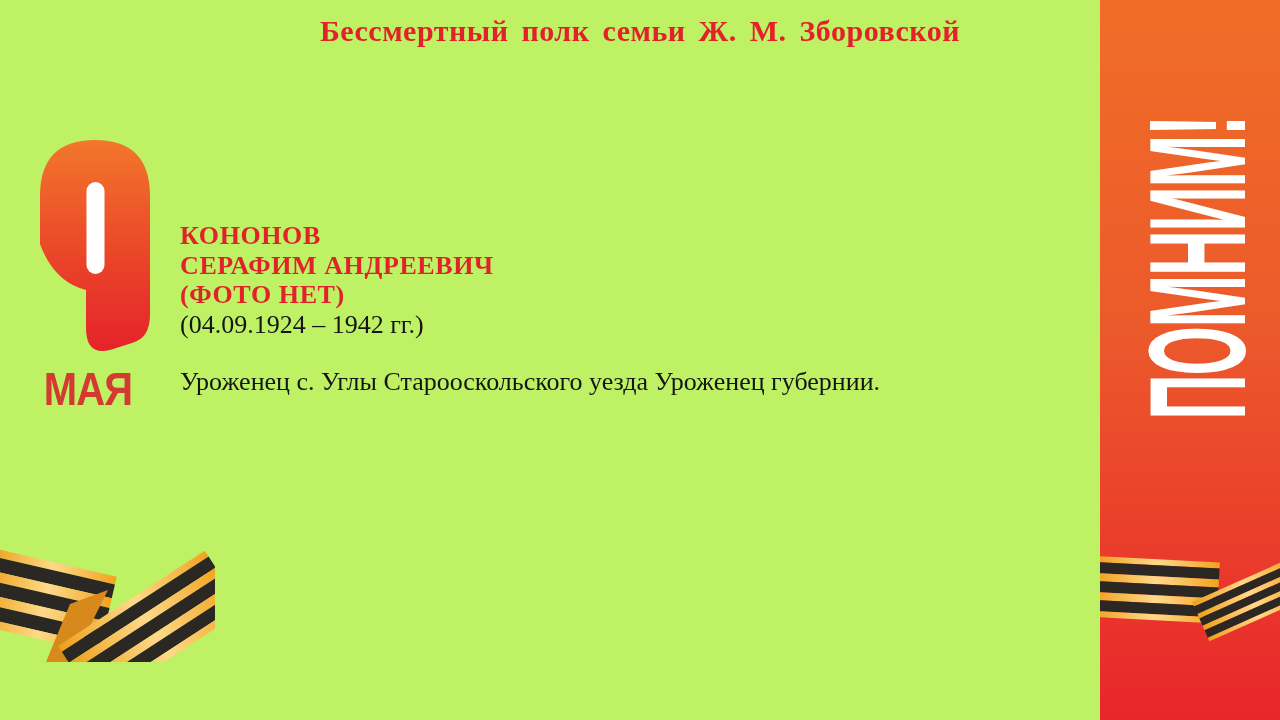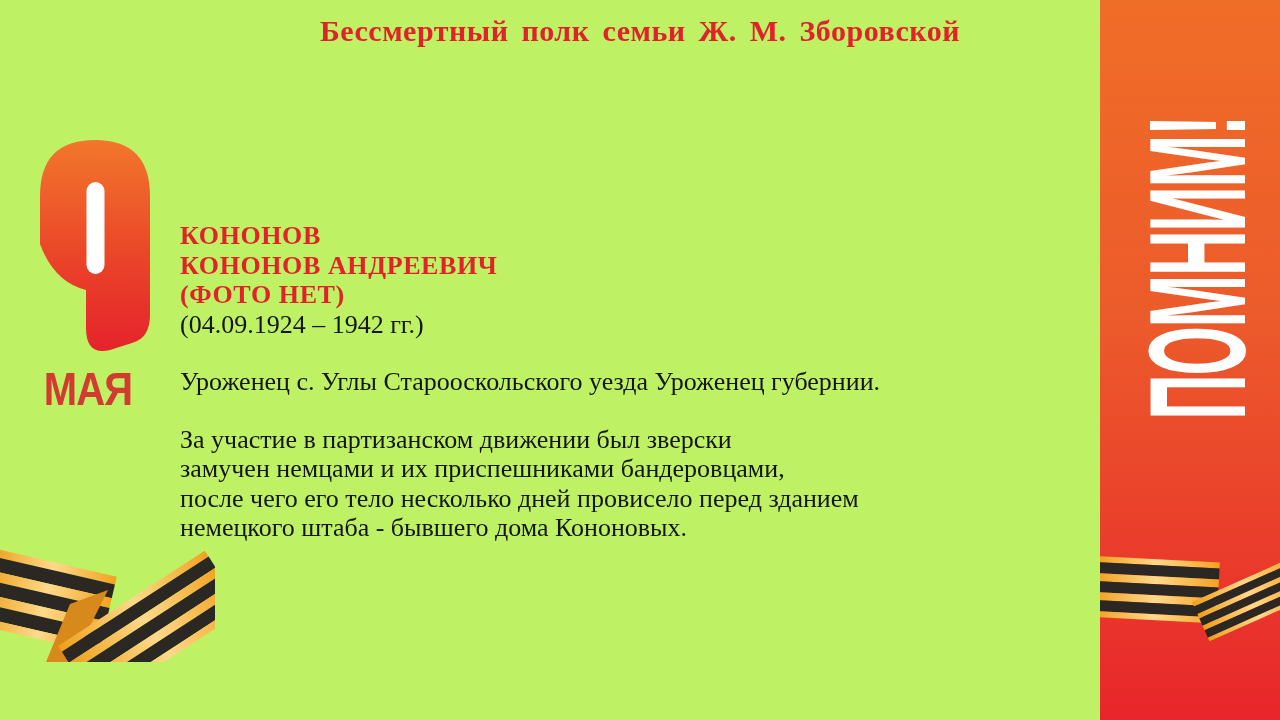--- a/index.html
+++ b/index.html
@@ -41,32 +41,26 @@
     </defs>
     <path d="M 10,64 Q 10,8 65,8 Q 120,8 120,64 L 120,183 Q 120,206 102,211 L 80,218
              Q 56,224 56,196 L 56,158 Q 24,150 10,112 Z" fill="url(#nineGrad)"></path>
     <rect x="56.5" y="50" width="18" height="92" rx="9" fill="#ffffff"></rect>
     <text transform="translate(58,273) scale(0.87,1)" text-anchor="middle" font-size="46" font-weight="bold" letter-spacing="-1" fill="#d23a32">МАЯ</text>
   </svg>
 
   <div class="memorial">
     <div class="stanza">
       <div class="red-line">КОНОНОВ</div>
-      <div class="red-line">КОНОНОВ АНДРЕЕВИЧ</div>
+      <div class="red-line">СЕРАФИМ АНДРЕЕВИЧ</div>
       <div class="red-line">(ФОТО НЕТ)</div>
       <div>(04.09.1924 – 1942 гг.)</div>
     </div>
     <div class="stanza">
       <div>Уроженец с. Углы Старооскольского уезда Уроженец губернии.</div>
-    </div>
-    <div class="stanza">
-      <div>За участие в партизанском движении был зверски</div>
-      <div>замучен немцами и их приспешниками бандеровцами,</div>
-      <div>после чего его тело несколько дней провисело перед зданием</div>
-      <div>немецкого штаба -  бывшего дома Кононовых.</div>
     </div>
   </div>
 
   <svg class="ribbon-left" viewBox="0 0 215 150">
     <defs>
       <linearGradient id="goldGradL" x1="0" y1="0" x2="1" y2="0">
         <stop offset="0" stop-color="#eda01a"></stop>
         <stop offset="0.5" stop-color="#ffd98a"></stop>
         <stop offset="1" stop-color="#f2a31f"></stop>
       </linearGradient>

